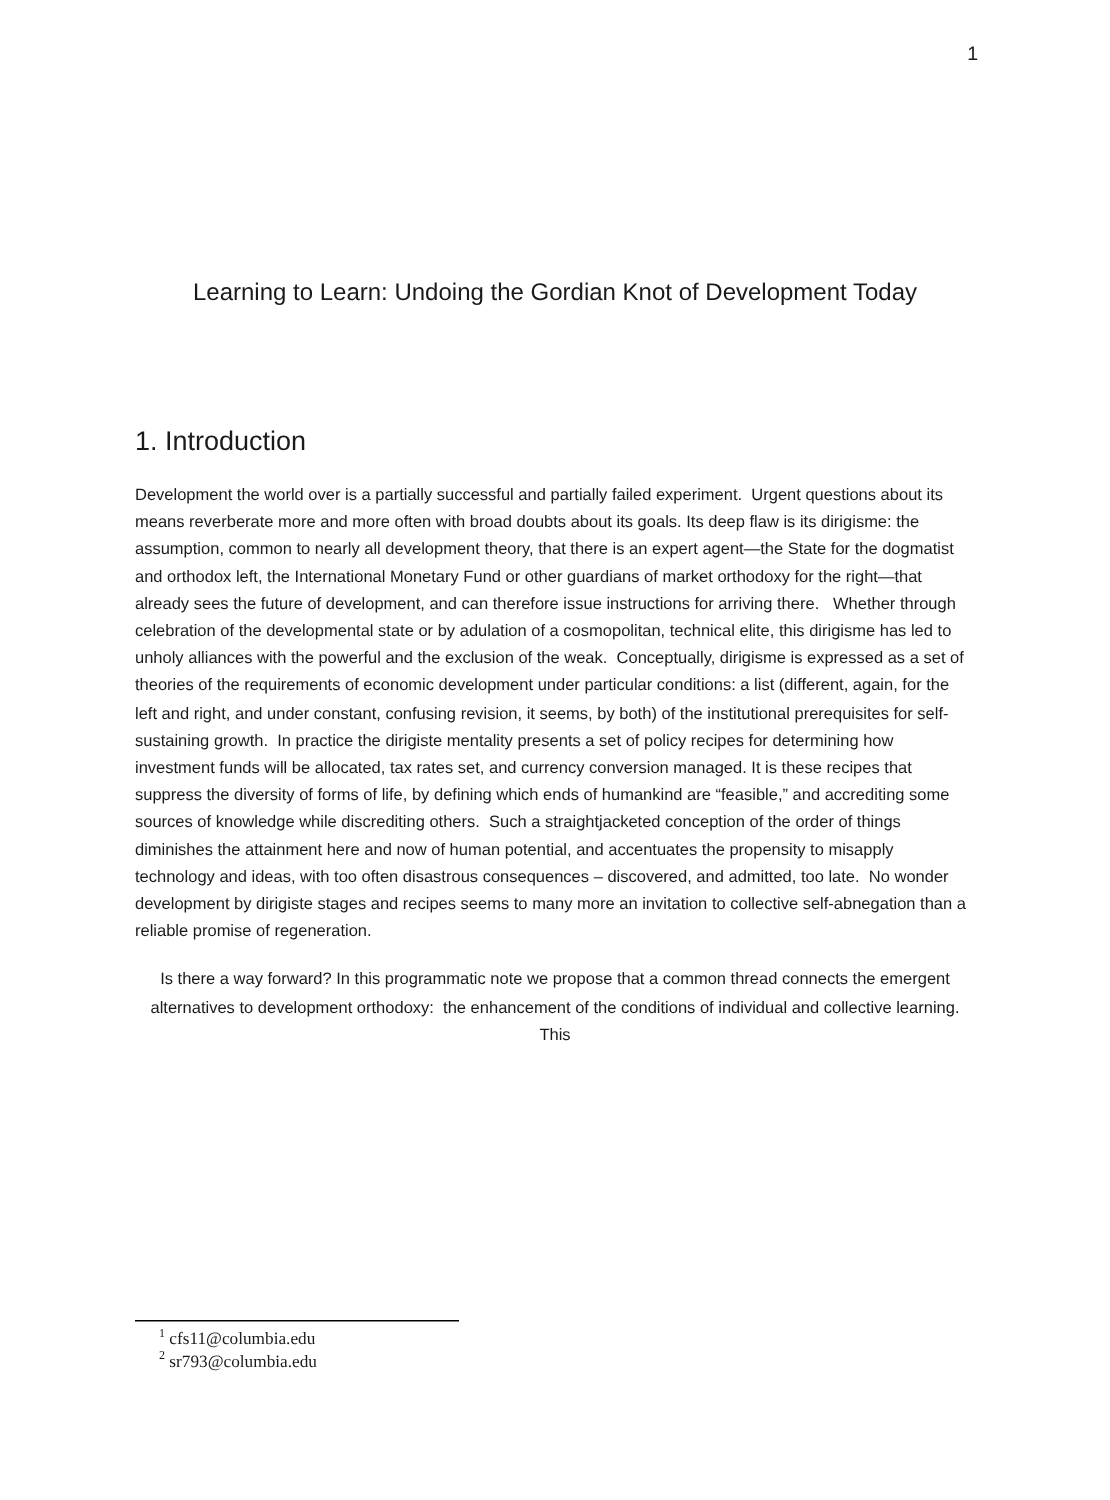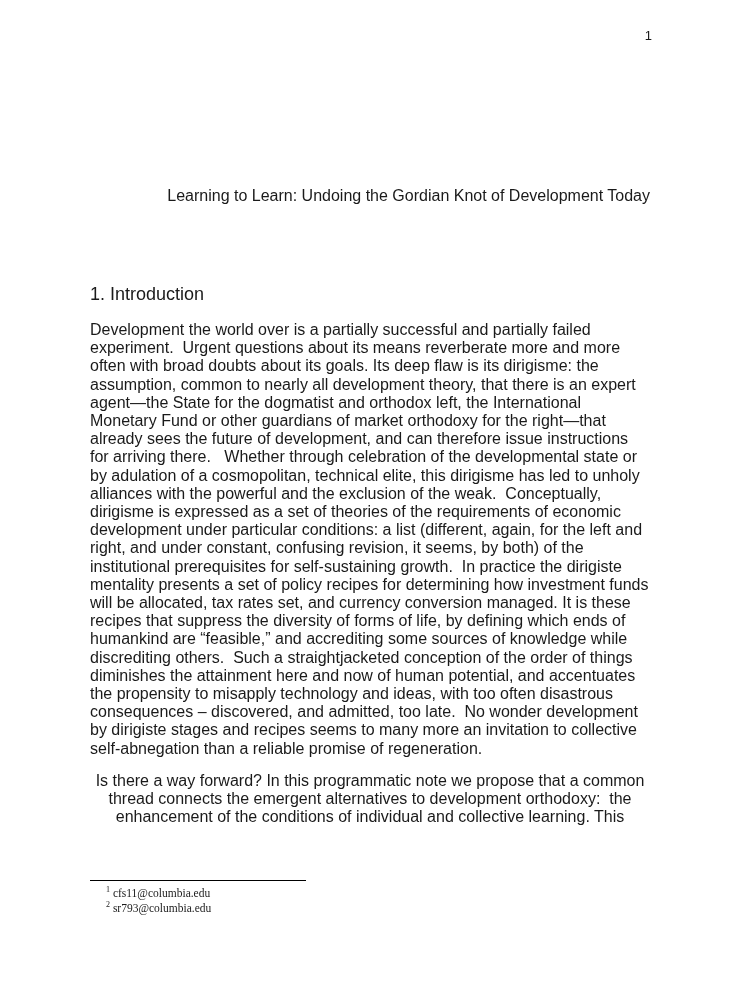--- a/index.html
+++ b/index.html
@@ -23,21 +23,21 @@
     right: 88px;
     font-size: 13px;
     color: #1a1a1a;
   }
   .content {
     padding: 0 90px;
   }
   .title {
     margin: 0;
     padding-top: 186px;
-    text-align: right;
+    text-align: center;
     font-size: 16px;
     font-weight: normal;
     line-height: 19px;
     color: #1a1a1a;
   }
   .authors {
     margin-top: 30px;
     text-align: center;
     font-size: 14px;
     line-height: 17px;
@@ -51,21 +51,21 @@
     margin: 0;
     margin-top: 80px;
     font-size: 18px;
     font-weight: normal;
     line-height: 18px;
     text-align: left;
   }
   .body-paragraph {
     margin: 0;
     margin-top: 18px;
-    font-size: 16px;
+    font-size: 11px;
     line-height: 18.2px;
     text-align: left;
     white-space: pre-wrap;
   }
   .body-paragraph + .body-paragraph {
     margin-top: 14px;
     text-align: center;
   }
   .footnote-rule {
     position: absolute;

